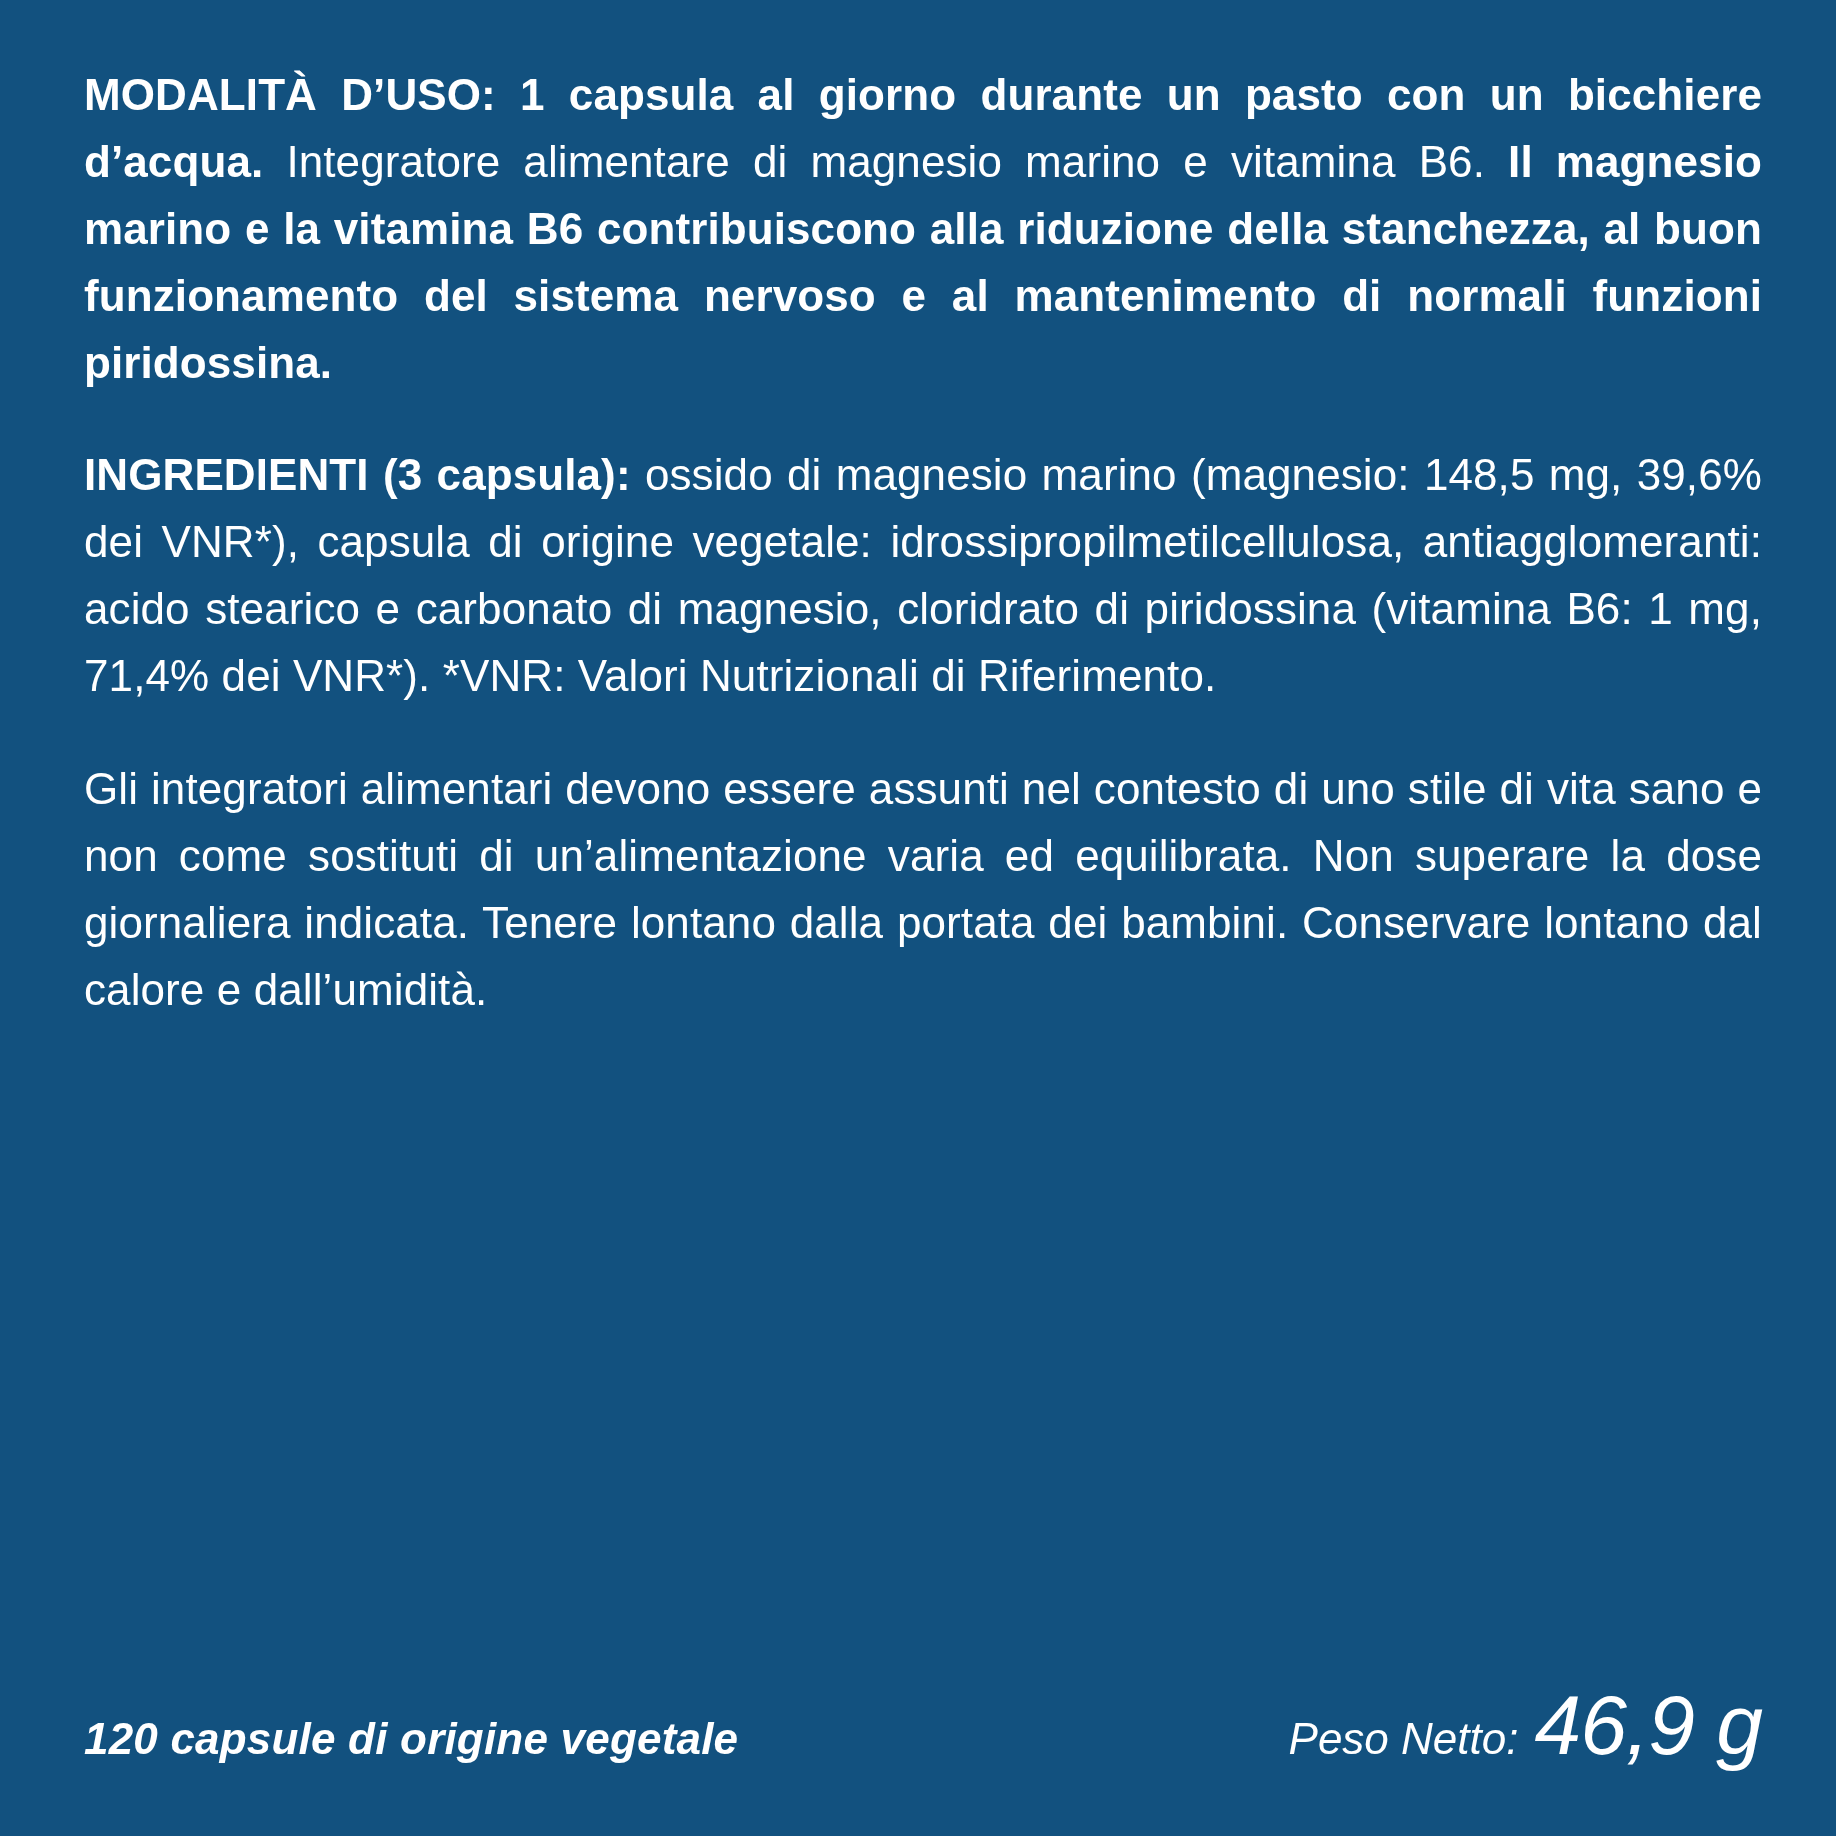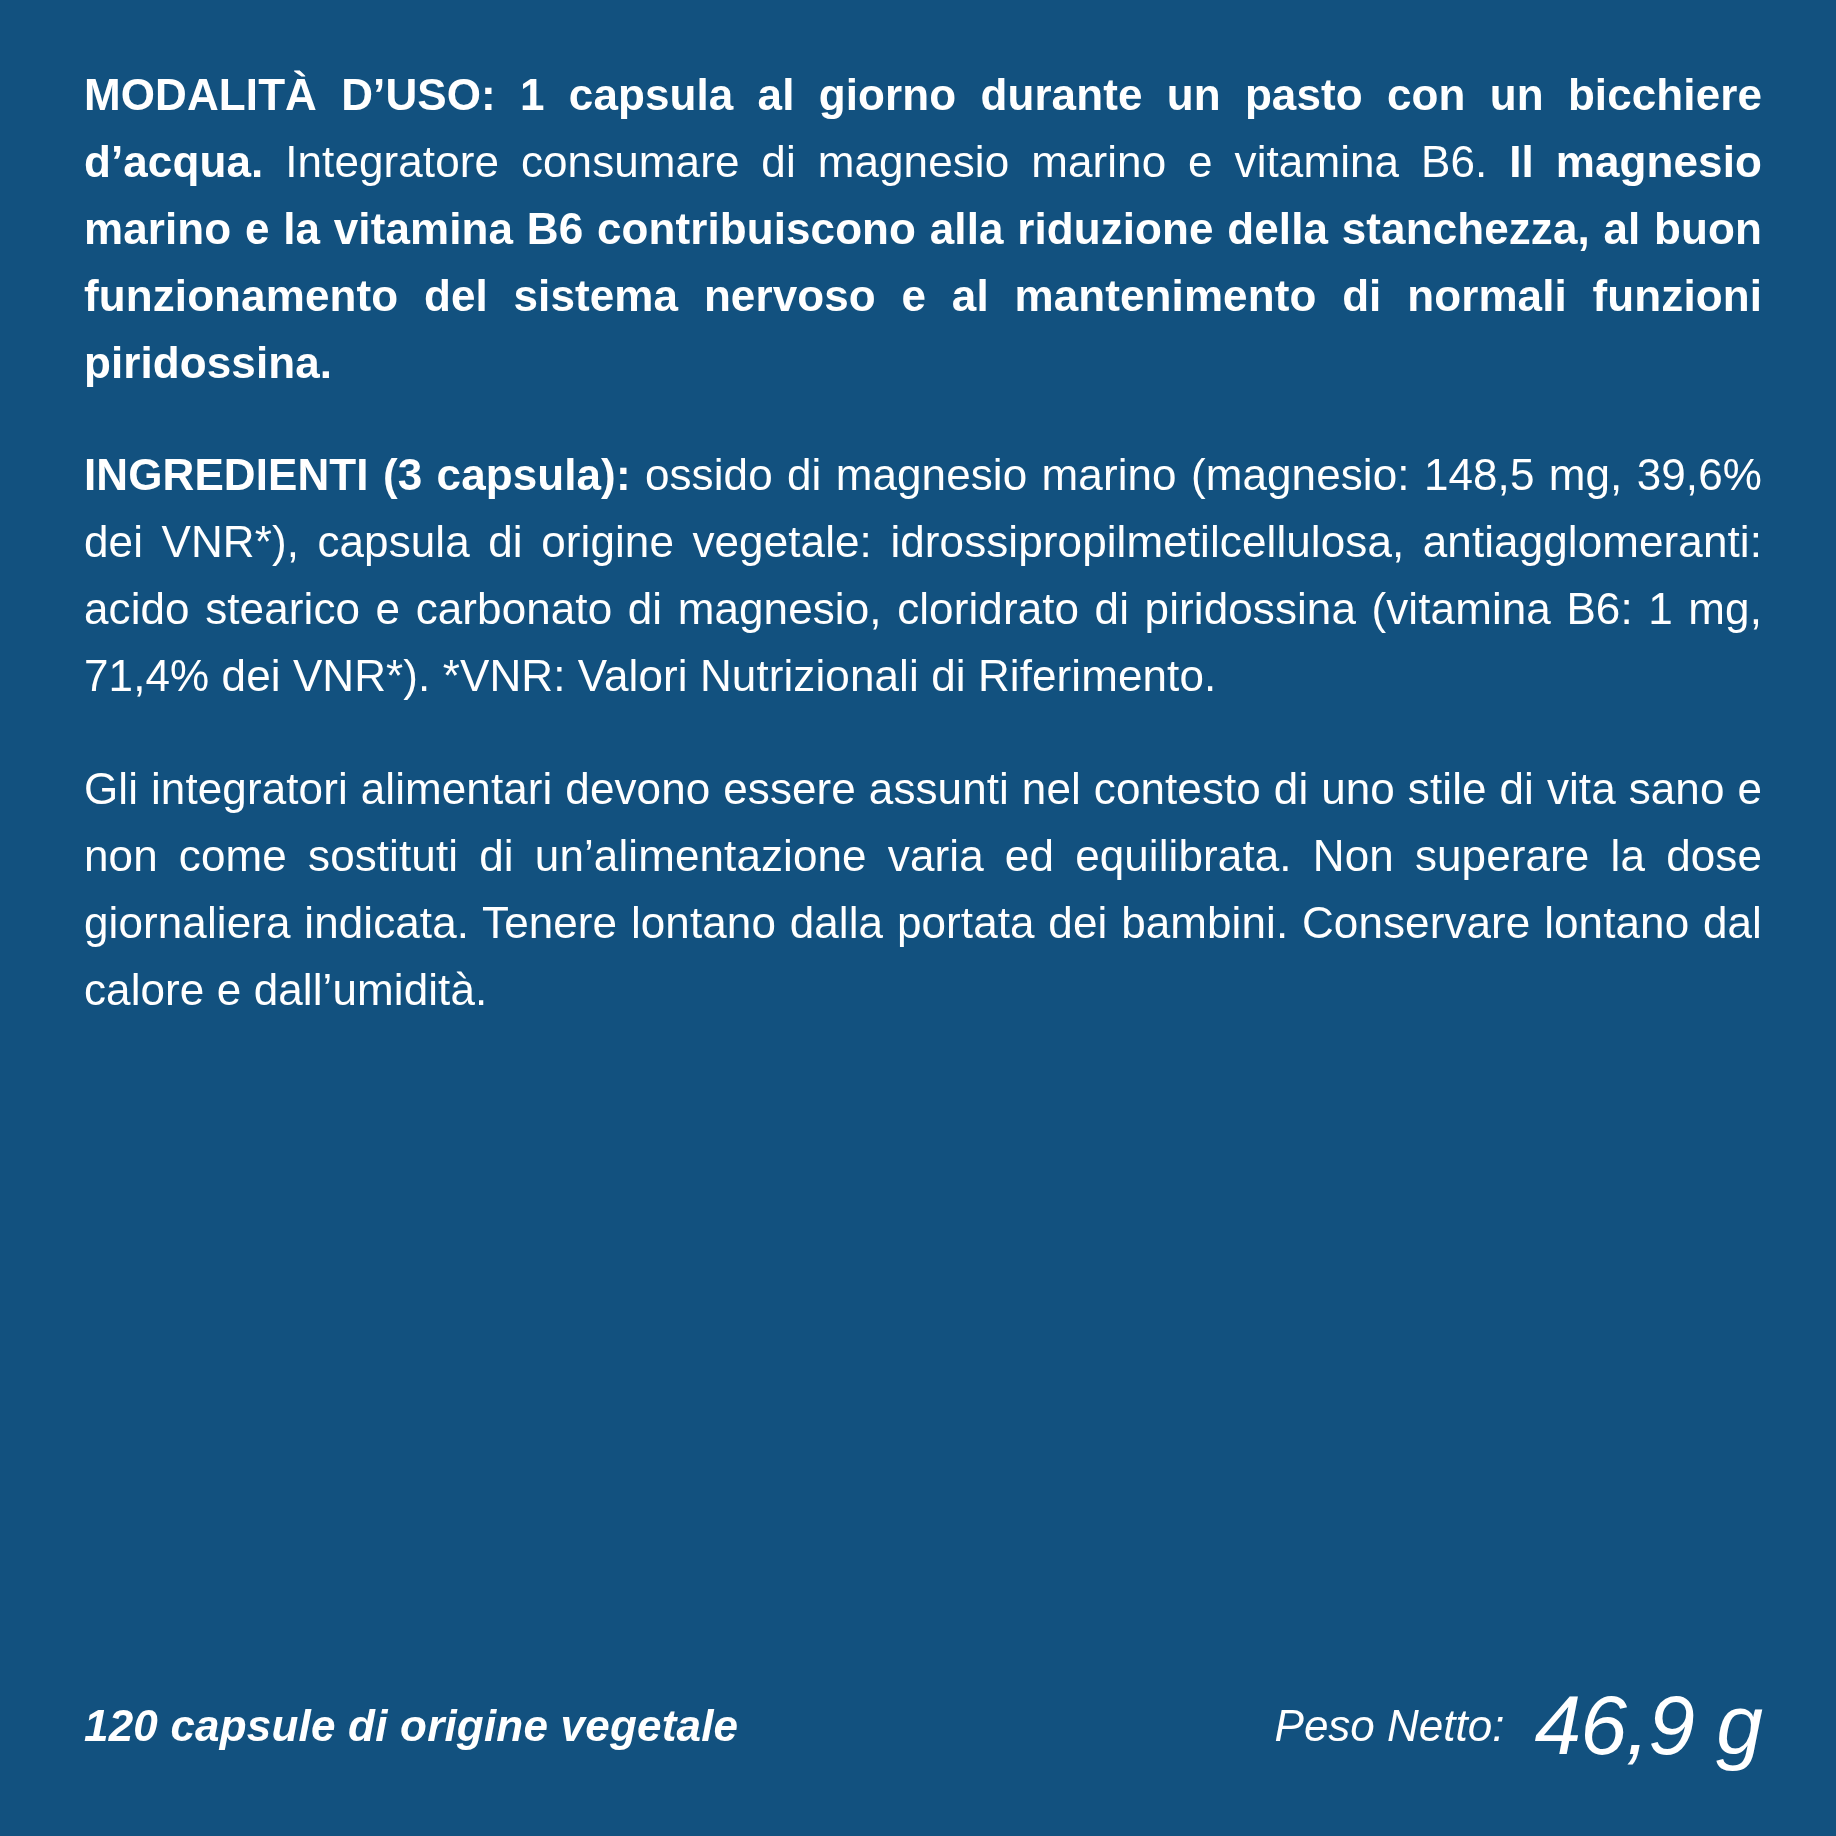--- a/index.html
+++ b/index.html
@@ -60,41 +60,41 @@
     justify-content: space-between;
     font-style: italic;
   }
   .footer-left {
     font-size: 44px;
     font-weight: 700;
     letter-spacing: 0.2px;
   }
   .footer-right {
     display: flex;
-    align-items: center;
-    gap: 30px;
+    align-items: flex-end;
+    gap: 16px;
     margin-left: 13px;
   }
   .net-label {
     font-size: 44px;
     font-weight: 400;
   }
   .net-value {
     font-size: 84px;
     font-weight: 400;
     line-height: 0.9;
     letter-spacing: -1px;
   }
 </style>
 </head>
 <body>
 
 <div class="label">
 
-  <p class="para usage"><b>MODALITÀ D’USO: 1 capsula al giorno durante un pasto con un bicchiere d’acqua.</b><span> Integratore consumare di magnesio marino e vitamina B6. </span><b>Il magnesio marino e la vitamina B6 contribuiscono alla riduzione della stanchezza, al buon funzionamento del sistema nervoso e al mantenimento di normali funzioni piridossina.</b></p>
+  <p class="para usage"><b>MODALITÀ D’USO: 1 capsula al giorno durante un pasto con un bicchiere d’acqua.</b><span> Integratore alimentare di magnesio marino e vitamina B6. </span><b>Il magnesio marino e la vitamina B6 contribuiscono alla riduzione della stanchezza, al buon funzionamento del sistema nervoso e al mantenimento di normali funzioni piridossina.</b></p>
 
   <p class="para ingredients"><b>INGREDIENTI (3 capsula):</b><span> ossido di magnesio marino (magnesio: 148,5 mg, 39,6% dei VNR*), capsula di origine vegetale: idrossipropilmetilcellulosa, antiagglomeranti: acido stearico e carbonato di magnesio, cloridrato di piridossina (vitamina B6: 1 mg, 71,4% dei VNR*). *VNR: Valori Nutrizionali di Riferimento.</span></p>
 
   <p class="para warnings">Gli integratori alimentari devono essere assunti nel contesto di uno stile di vita sano e non come sostituti di un’alimentazione varia ed equilibrata. Non superare la dose giornaliera indicata. Tenere lontano dalla portata dei bambini. Conservare lontano dal calore e dall’umidità.</p>
 
   <p class="para dates">
   </p>
 
   <div class="footer">
     <div class="footer-left">120 capsule di origine vegetale</div>

